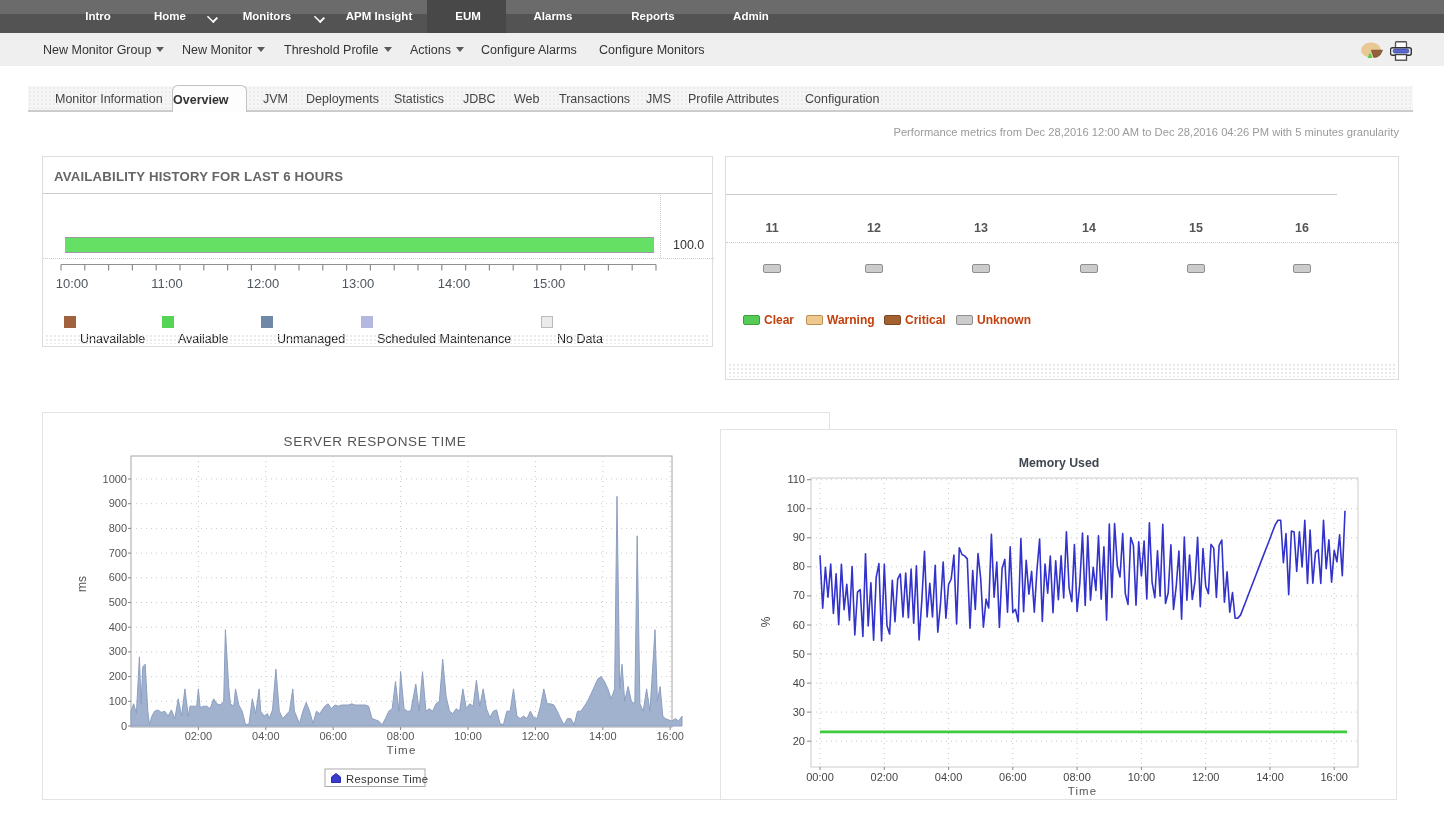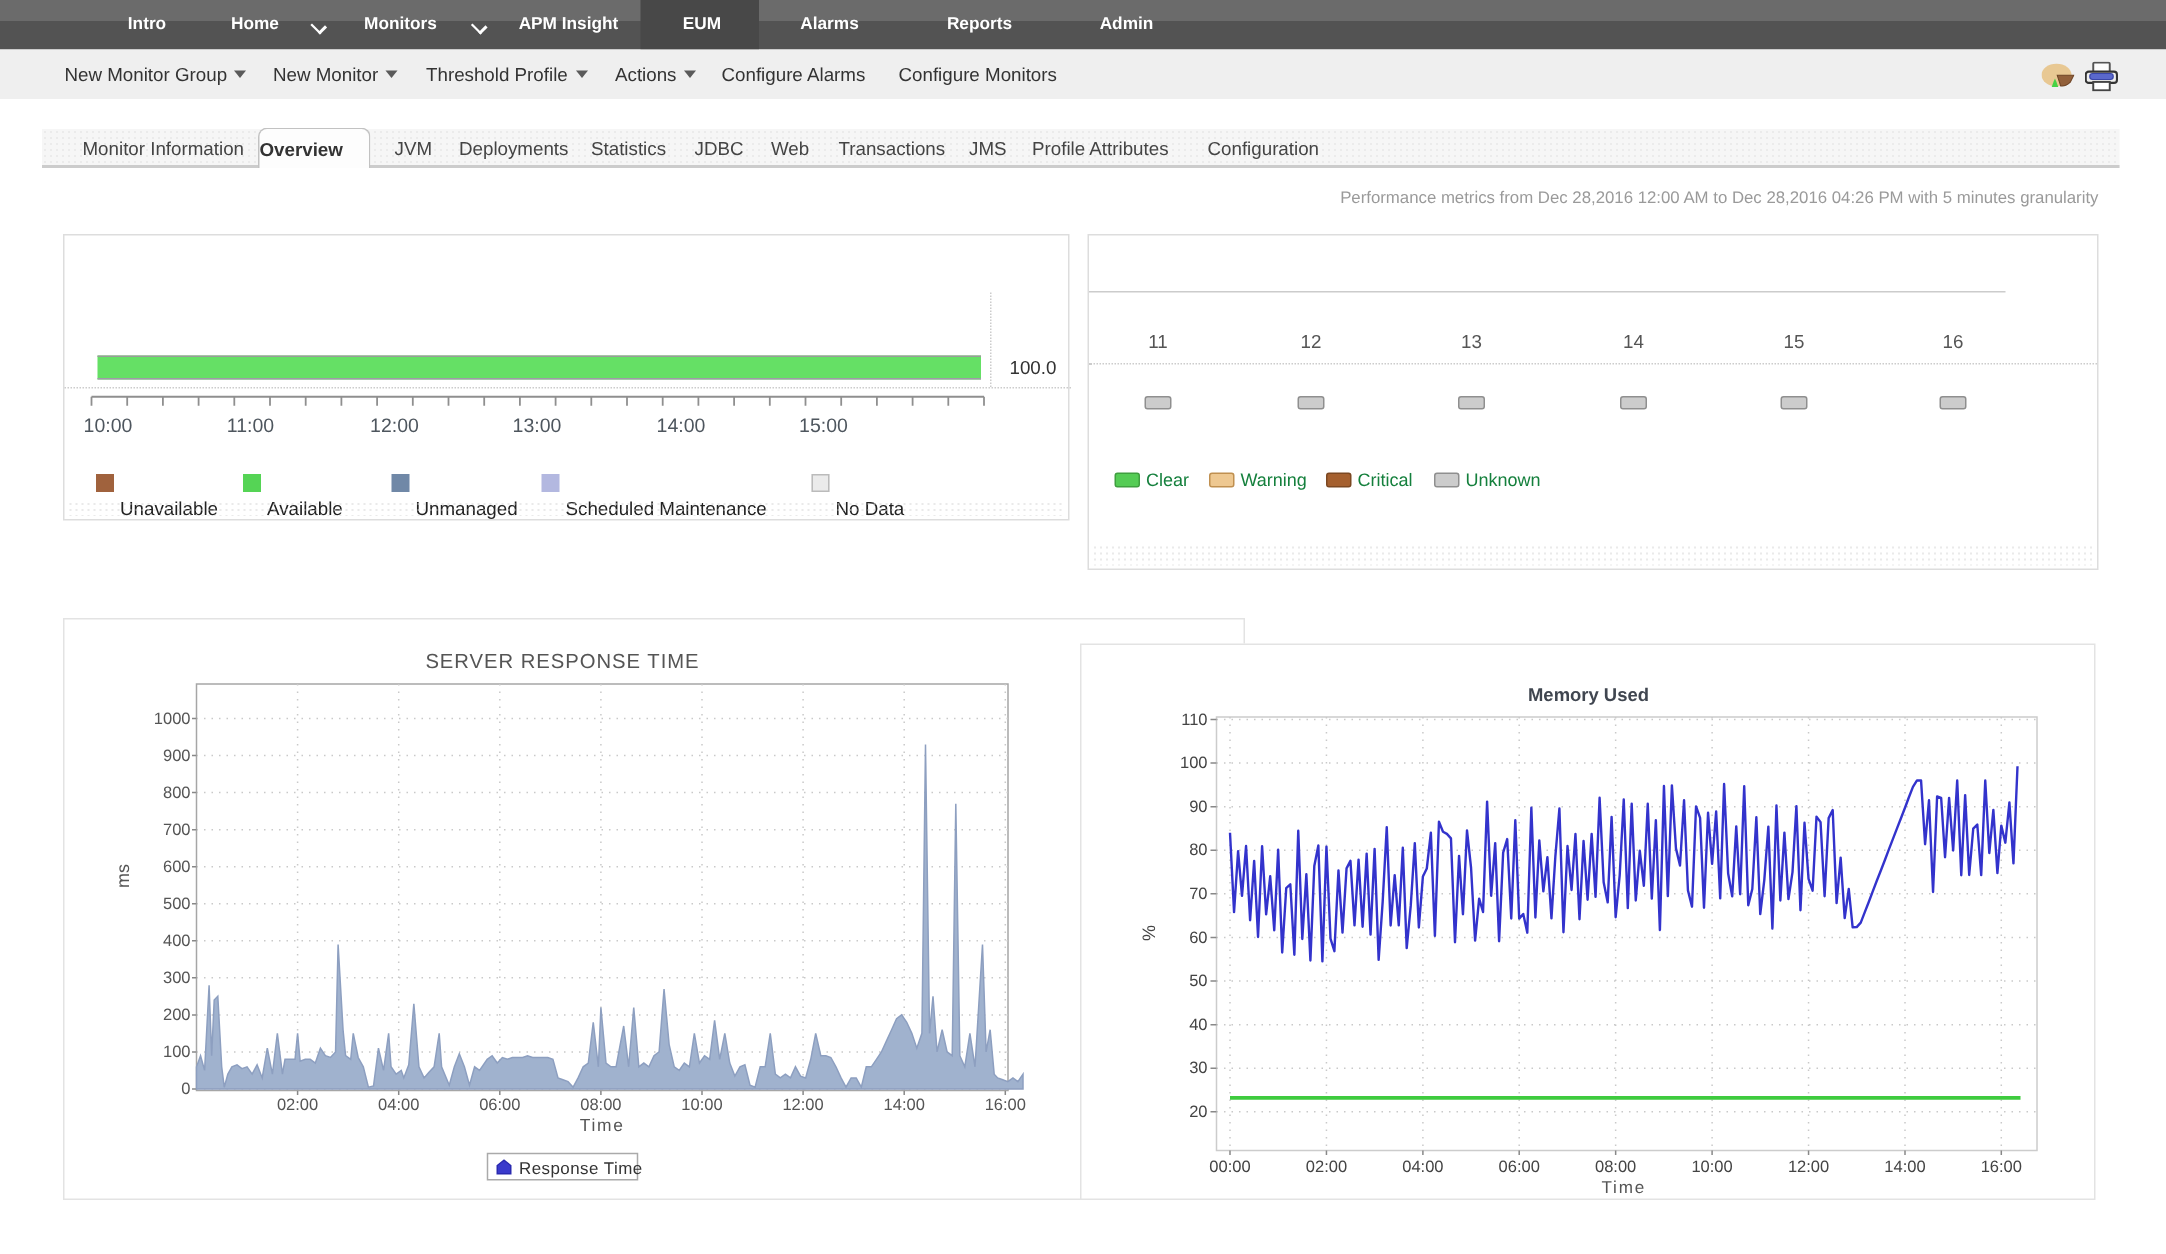--- a/index.html
+++ b/index.html
@@ -29,22 +29,22 @@
 .ptitle { position:absolute; left:0; top:0; right:0; height:37px; }
 .ptitle span { position:absolute; left:11px; top:12px; font-size:13.2px; font-weight:bold; color:#666; letter-spacing:0.2px; }
 .stipple { position:absolute; left:2px; right:2px; bottom:2px; height:10px; opacity:.55;
   background-image: radial-gradient(#d8d8d8 1px, rgba(0,0,0,0) 1px); background-size:4px 4px; }
 .dotline-h { position:absolute; border-top:1px dotted #ccc; }
 .dotline-v { position:absolute; border-left:1px dotted #ccc; }
 .legsq { position:absolute; width:12px; height:12px; }
 .legtx { position:absolute; font-size:12.5px; color:#222; white-space:nowrap;margin-top:17px; }
 .pill { position:absolute; width:18px; height:9px; background:#ccc; border:1px solid #8f8f8f; border-radius:2px; }
 .lpill { position:absolute; width:17px; height:10px; border-radius:2px; }
-.ltext { position:absolute; font-size:12px; font-weight:normal; color:#15803d; white-space:nowrap;text-align:center; }
-.num { position:absolute; font-size:12.5px; font-weight:normal; color:#555; transform:translateX(-50%); }
+.ltext { position:absolute; font-size:12px; font-weight:bold; color:#c2410c; white-space:nowrap;text-align:center; }
+.num { position:absolute; font-size:12.5px; font-weight:bold; color:#555; transform:translateX(-50%); }
 </style></head>
 <body>
 <div id="page">
 
   <div class="abs topstrip"></div>
   <div class="abs navband"></div>
   <div class="abs eumbox"></div>
   <span class="abs navitem" style="left:98px">Intro</span>
   <span class="abs navitem" style="left:170px">Home</span>
   <i class="abs chev" style="left:212px"></i>
@@ -85,20 +85,23 @@
   <span class="abs tablabel" style="left:394px">Statistics</span>
   <span class="abs tablabel" style="left:463px">JDBC</span>
   <span class="abs tablabel" style="left:514px">Web</span>
   <span class="abs tablabel" style="left:559px">Transactions</span>
   <span class="abs tablabel" style="left:646px">JMS</span>
   <span class="abs tablabel" style="left:688px">Profile Attributes</span>
   <span class="abs tablabel" style="left:805px">Configuration</span>
   <span class="abs metricnote">Performance metrics from Dec 28,2016 12:00 AM to Dec 28,2016 04:26 PM with 5 minutes granularity</span>
 
   <div class="abs panel" style="left:42px; top:156px; width:671px; height:191px">
+    <div class="ptitle" style="border-bottom:1px solid #ccc">
+        <span>AVAILABILITY HISTORY FOR LAST 6 HOURS</span>
+      </div>
     <div style="position:absolute; left:22px; top:80px; width:589px; height:16px; background:#65e065; border-top:1px solid #9a9a9a; border-bottom:1px solid #a09aa8"></div>
     <span style="position:absolute; left:630px; top:81px; width:45px; font-size:12.5px; color:#333">100.0</span>
     <div class="dotline-v" style="left:617px; top:38px; height:63px"></div>
     <div class="dotline-h" style="left:0; top:101px; width:671px"></div>
     <svg style="position:absolute; left:0; top:0" width="671" height="130" viewBox="0 0 671 130">
         <line x1="18" y1="107.5" x2="613" y2="107.5" stroke="#8f8f8f" stroke-width="1.2"></line>
 <line x1="18.0" y1="107.5" x2="18.0" y2="113.5" stroke="#8f8f8f" stroke-width="1.2"></line>
 <line x1="41.8" y1="107.5" x2="41.8" y2="113.5" stroke="#8f8f8f" stroke-width="1.2"></line>
 <line x1="65.6" y1="107.5" x2="65.6" y2="113.5" stroke="#8f8f8f" stroke-width="1.2"></line>
 <line x1="89.4" y1="107.5" x2="89.4" y2="113.5" stroke="#8f8f8f" stroke-width="1.2"></line>

